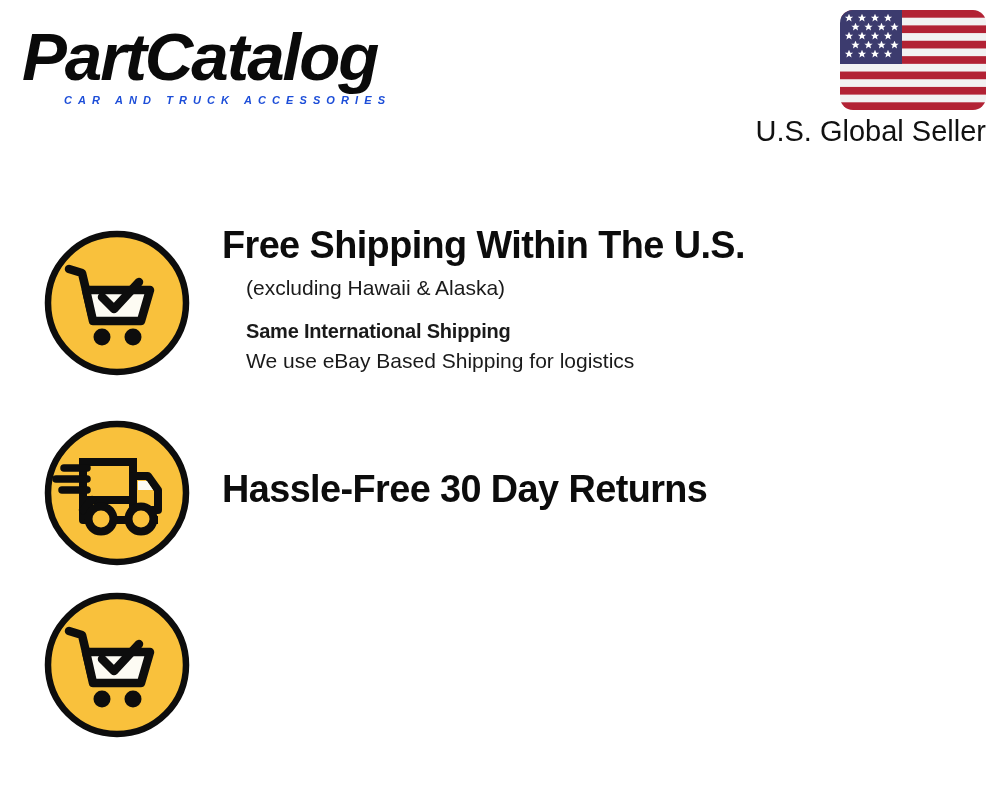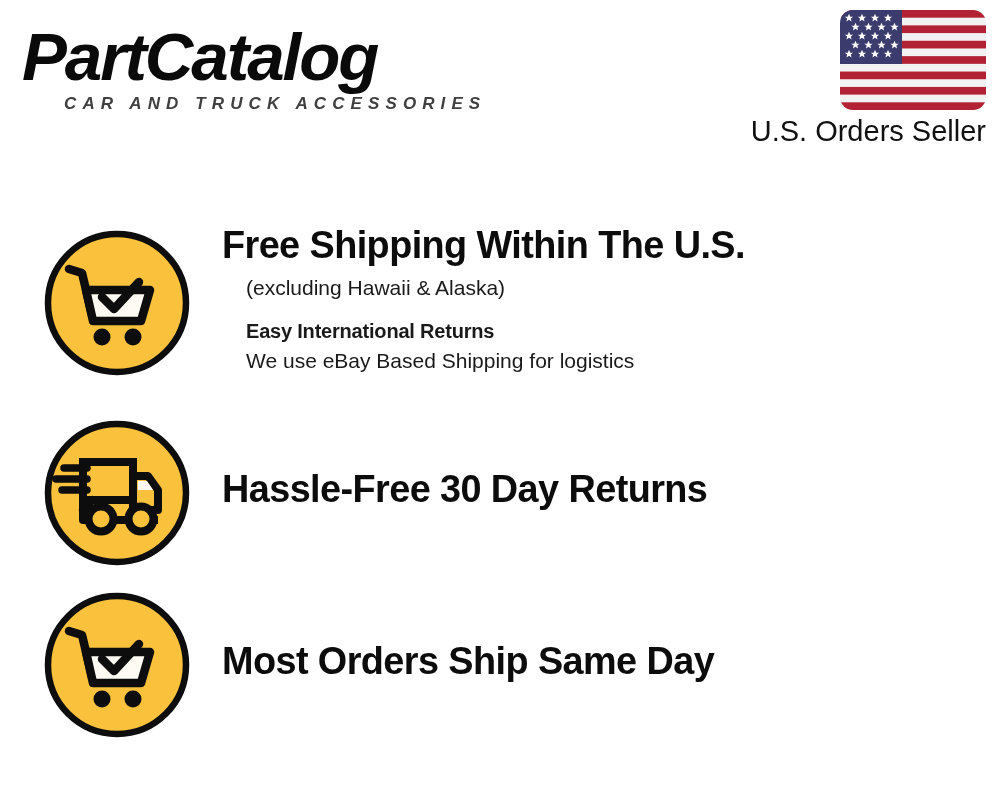--- a/index.html
+++ b/index.html
@@ -34,23 +34,23 @@
     letter-spacing: -2px;
     color: #0a0a0a;
     white-space: nowrap;
     transform: scaleX(1.02);
     transform-origin: left top;
   }
   #brand-tagline {
     font-family: "Liberation Sans", sans-serif;
     font-weight: bold;
     font-style: italic;
-    font-size: 17px;
+    font-size: 11px;
     letter-spacing: 6.1px;
-    color: #404040;
+    color: #1d4ed8;
     white-space: nowrap;
     margin-top: 2px;
     margin-left: 42px;
   }
 
   #flag-block {
     position: absolute;
     right: 14px;
     top: 10px;
     width: 146px;
@@ -212,39 +212,39 @@
           </g>
         <g transform="translate(35,44) scale(0.95)">
             <polygon points="0,-4.6 1.35,-1.42 4.38,-1.42 1.95,0.54 2.7,3.72 0,1.85 -2.7,3.72 -1.95,0.54 -4.38,-1.42 -1.35,-1.42"></polygon>
           </g>
         <g transform="translate(48,44) scale(0.95)">
             <polygon points="0,-4.6 1.35,-1.42 4.38,-1.42 1.95,0.54 2.7,3.72 0,1.85 -2.7,3.72 -1.95,0.54 -4.38,-1.42 -1.35,-1.42"></polygon>
           </g>
       </g>
     </g>
   </svg>
-  <div id="seller-label">U.S. Orders Seller</div>
+  <div id="seller-label">U.S. Global Seller</div>
 </div>
 
 <div class="feature-row" id="feature-row-0">
   <div class="badge-circle">
     <svg viewBox="0 0 150 150" xmlns="http://www.w3.org/2000/svg">
       <circle cx="75" cy="75" r="69" fill="#F9C13C" stroke="#0d0d0d" stroke-width="6.5"></circle>
       <path d="M50 87 L40 45 L27 41" fill="none" stroke="#0d0d0d" stroke-width="8.5" stroke-linecap="round" stroke-linejoin="round"></path>
       <polygon points="46,62 104,62 98,92 52,92" fill="#FDFBF3"></polygon>
       <path d="M44 62 L108 62 L99 93 L51 93 Z" fill="none" stroke="#0d0d0d" stroke-width="8.5" stroke-linejoin="round"></path>
       <path d="M60 69 L72 81 L97 54" fill="none" stroke="#0d0d0d" stroke-width="8.5" stroke-linecap="round" stroke-linejoin="round"></path>
       <circle cx="60" cy="109" r="8.5" fill="#0d0d0d"></circle>
       <circle cx="91" cy="109" r="8.5" fill="#0d0d0d"></circle>
     </svg>
   </div>
   <div class="feature-text">
     <div class="feature-heading">Free Shipping Within The U.S.</div>
     <div class="feature-sub feature-sub-1">(excluding Hawaii &amp; Alaska)</div>
-    <div class="feature-sub strong feature-sub-2">Easy International Returns</div>
+    <div class="feature-sub strong feature-sub-2">Same International Shipping</div>
     <div class="feature-sub feature-sub-3">We use eBay Based Shipping for logistics</div>
   </div>
 </div>
 
 <div class="feature-row" id="feature-row-1">
   <div class="badge-circle">
     <svg viewBox="0 0 150 150" xmlns="http://www.w3.org/2000/svg">
       <circle cx="75" cy="75" r="69" fill="#F9C13C" stroke="#0d0d0d" stroke-width="6.5"></circle>
       <rect x="41" y="44" width="50" height="38" fill="none" stroke="#0d0d0d" stroke-width="8"></rect>
       <path d="M91 58 L106 58 L116 72 L116 92 L91 92 Z" fill="none" stroke="#0d0d0d" stroke-width="8" stroke-linejoin="round"></path>
@@ -268,16 +268,13 @@
     <svg viewBox="0 0 150 150" xmlns="http://www.w3.org/2000/svg">
       <circle cx="75" cy="75" r="69" fill="#F9C13C" stroke="#0d0d0d" stroke-width="6.5"></circle>
       <path d="M50 87 L40 45 L27 41" fill="none" stroke="#0d0d0d" stroke-width="8.5" stroke-linecap="round" stroke-linejoin="round"></path>
       <polygon points="46,62 104,62 98,92 52,92" fill="#FDFBF3"></polygon>
       <path d="M44 62 L108 62 L99 93 L51 93 Z" fill="none" stroke="#0d0d0d" stroke-width="8.5" stroke-linejoin="round"></path>
       <path d="M60 69 L72 81 L97 54" fill="none" stroke="#0d0d0d" stroke-width="8.5" stroke-linecap="round" stroke-linejoin="round"></path>
       <circle cx="60" cy="109" r="8.5" fill="#0d0d0d"></circle>
       <circle cx="91" cy="109" r="8.5" fill="#0d0d0d"></circle>
     </svg>
   </div>
-  <div class="feature-text">
-    <div class="feature-heading">Most Orders Ship Same Day</div>
-  </div>
 </div>
 
 </body></html>

